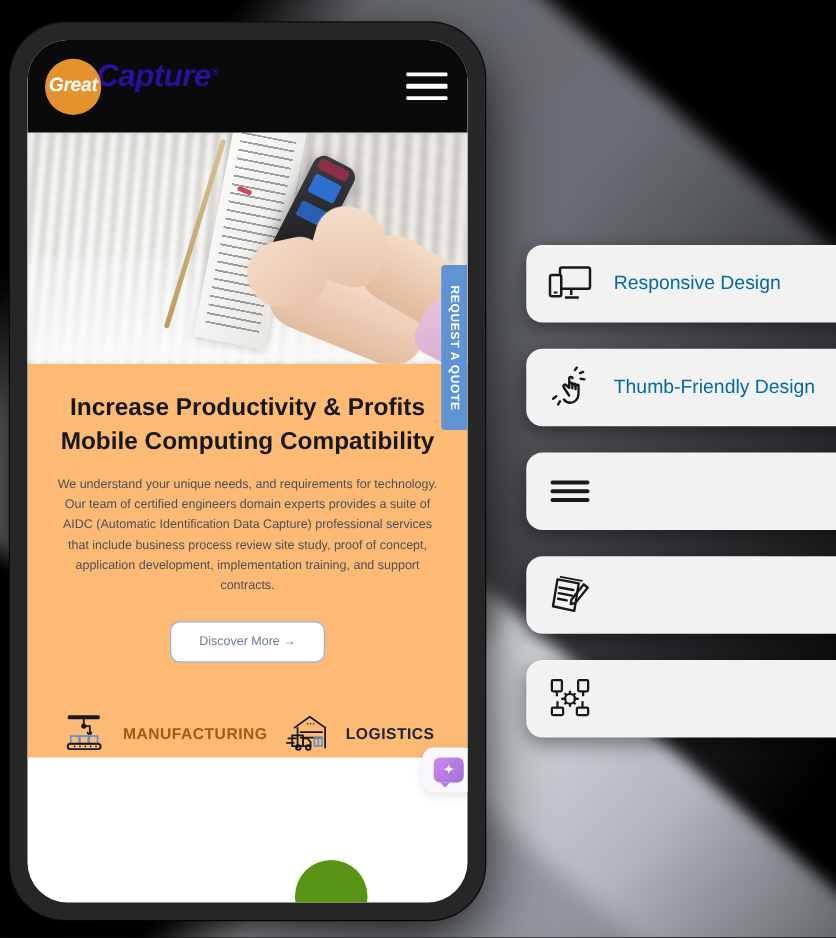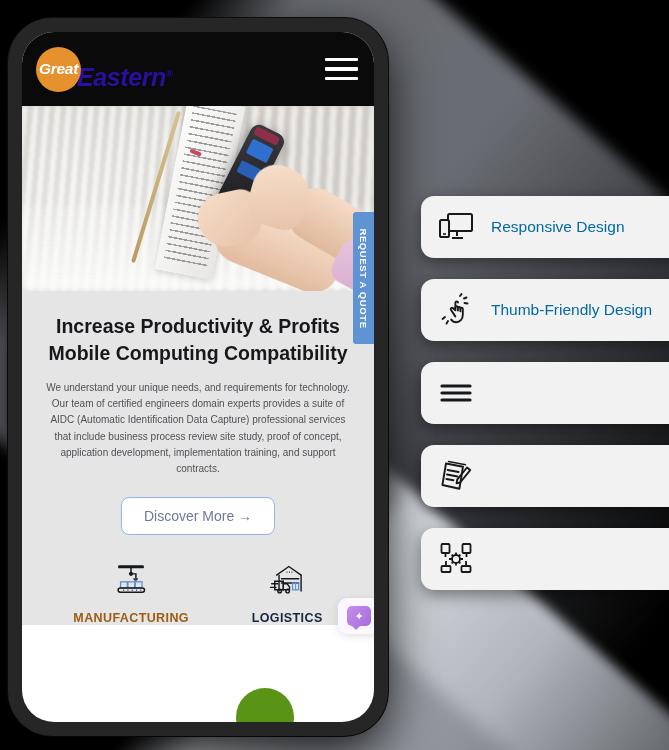--- a/index.html
+++ b/index.html
@@ -48,21 +48,21 @@
     position:absolute;left:14px;top:14px;width:352px;height:690px;
     background:#fff;border-radius:32px;overflow:hidden;
   }
 
   
   #app-header{
     height:74px;background:#0a0a0a;display:flex;align-items:center;
     justify-content:space-between;padding:0 16px 0 14px;box-sizing:border-box;
     position:relative;z-index:5;
   }
-  .logo{display:flex;align-items:flex-end;position:relative;}
+  .logo{display:flex;align-items:flex-start;position:relative;}
   .logo-badge{
     width:45px;height:45px;border-radius:50%;background:#e4912e;
     display:flex;align-items:center;justify-content:center;
     position:relative;z-index:1;
   }
   .logo-badge span{
     color:#fff;font-weight:bold;font-size:15.5px;font-style:italic;
     letter-spacing:-.3px;
   }
   .logo-word{
@@ -157,40 +157,40 @@
     position:absolute;right:0;top:180px;width:21px;height:132px;
     background:#5f93d4;display:flex;align-items:center;justify-content:center;
     z-index:20;border-radius:3px 0 0 3px;cursor:pointer;
   }
   #quote-tab span{
     color:#fff;font-size:9.5px;font-weight:bold;letter-spacing:.6px;
     white-space:nowrap;transform:rotate(90deg);
   }
 
   
-  #content{padding:22px 14px 0;box-sizing:border-box;background:#e5e5e5;}
+  #content{padding:22px 14px 0;box-sizing:border-box;background:#fdba74;}
   #headline{
     font-size:19.5px;line-height:1.36;font-weight:bold;color:#16181c;
     text-align:center;margin:0 0 14px;white-space:nowrap;
   }
   #headline .l{display:block;}
   #body-copy{
     font-size:10px;line-height:1.62;color:#4d5157;text-align:center;
     margin:0 6px 20px;
   }
   #discover-btn{
-    display:block;margin:0 auto;padding:10px 22px;
+    display:block;margin:12px auto;padding:10px 22px;
     border:1px solid #93b4e8;border-radius:8px;background:#fff;
-    color:#6b7b93;font-size:14px;cursor:pointer;
+    color:#6b7b93;font-size:10px;cursor:pointer;
     font-family:"Liberation Sans",sans-serif;
   }
 
   
   #industries{display:flex;justify-content:space-around;padding:26px 6px 0;}
-  .industry{display:flex;flex-direction:column;align-items:center;gap:12px;cursor:pointer;justify-content:center;}
+  .industry{display:flex;flex-direction:row;align-items:center;gap:12px;cursor:pointer;justify-content:center;}
   .industry-label{font-size:12.5px;font-weight:bold;letter-spacing:.4px;}
   .ind-mfg .industry-label{color:#9c5c12;}
   .ind-log .industry-label{color:#17233f;}
 
   
   #chat-widget{
     position:absolute;right:-6px;bottom:88px;width:42px;height:36px;
     background:#fbf7fe;border-radius:9px;
     box-shadow:0 2px 8px rgba(0,0,0,.12);
     display:flex;align-items:center;justify-content:center;z-index:18;cursor:pointer;
@@ -236,21 +236,21 @@
 
 <div id="phone">
   <div id="screen">
 
     <div id="app-header">
       <div class="logo">
         <div class="logo-badge">
           <span>Great</span>
         </div>
         <div class="logo-word">
-          <span>Eastern</span><span class="logo-reg">®</span>
+          <span>Capture</span><span class="logo-reg">®</span>
         </div>
       </div>
       <div id="hamburger">
         <i></i>
         <i></i>
         <i></i>
       </div>
     </div>
 
     <div id="hero">

